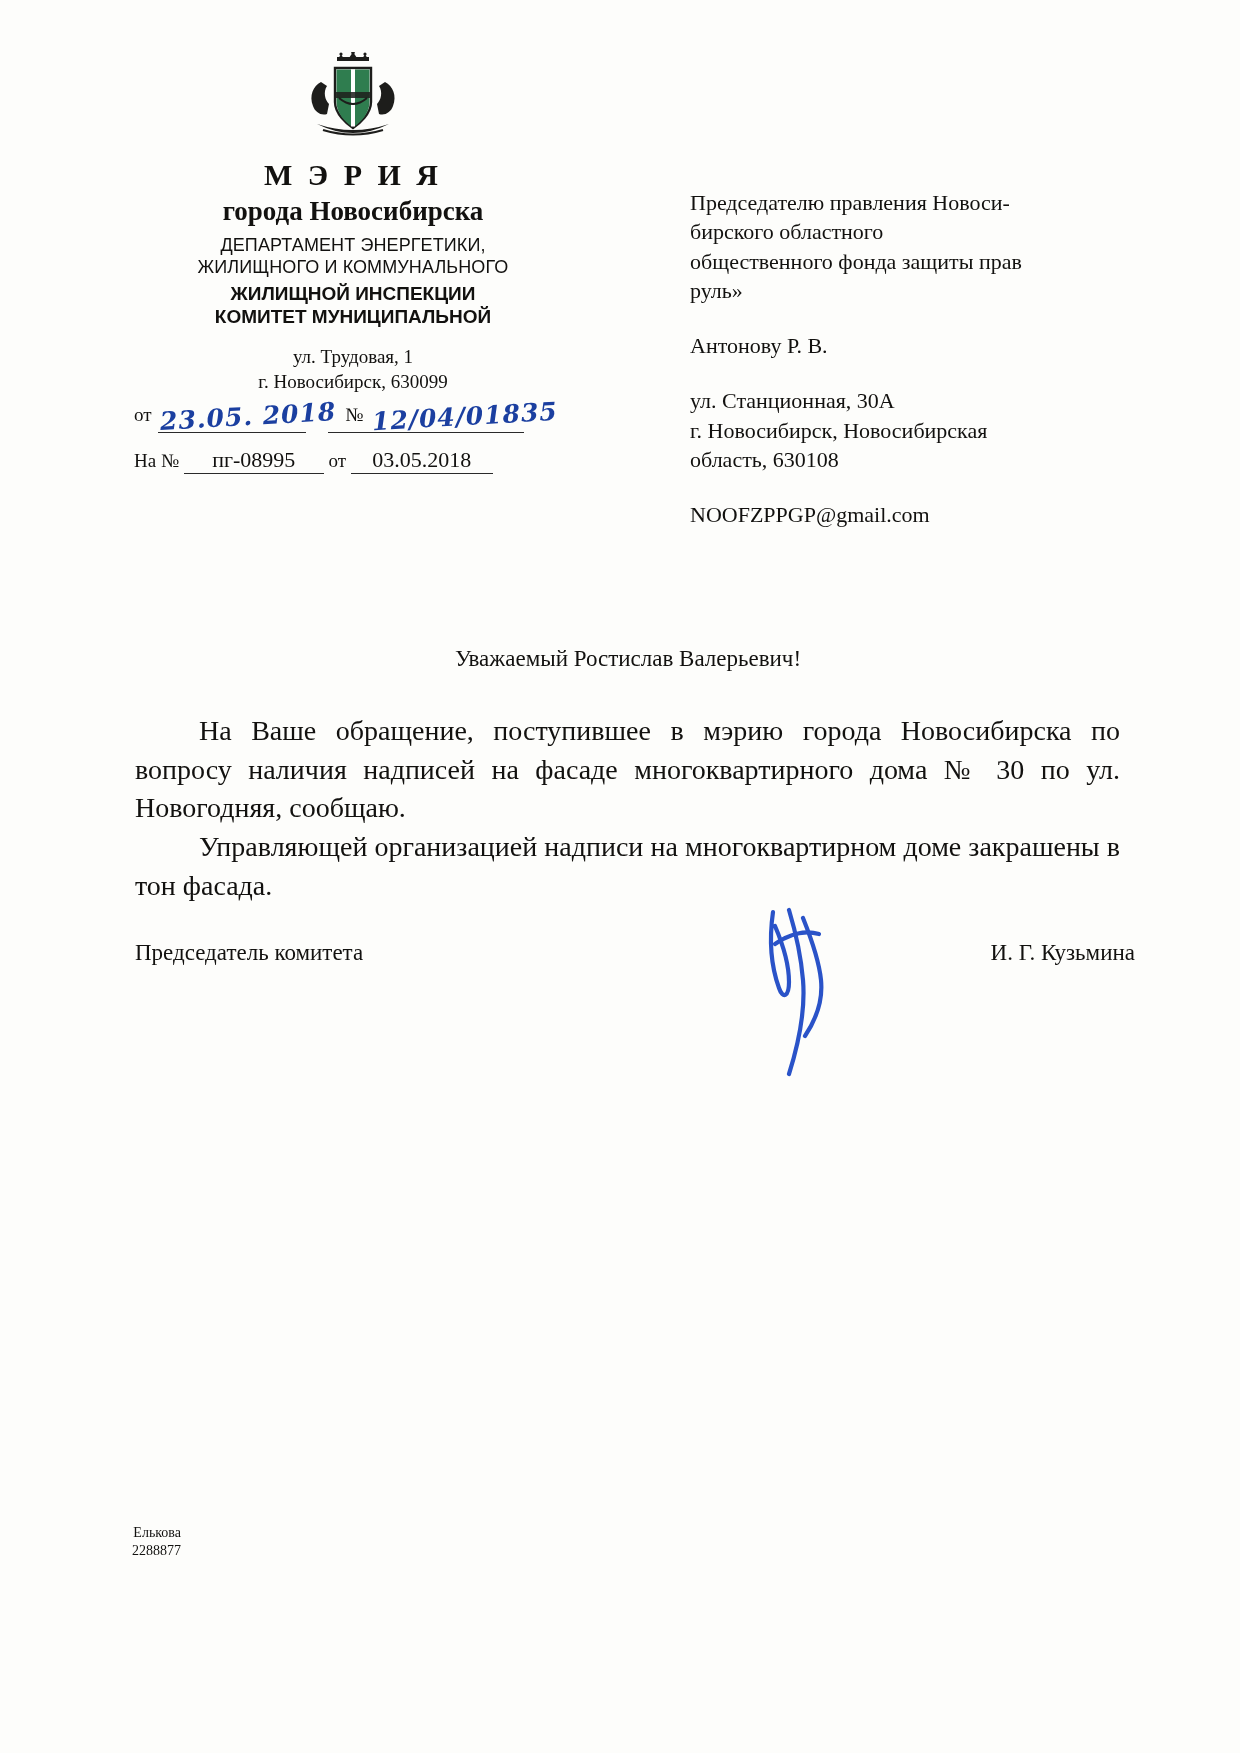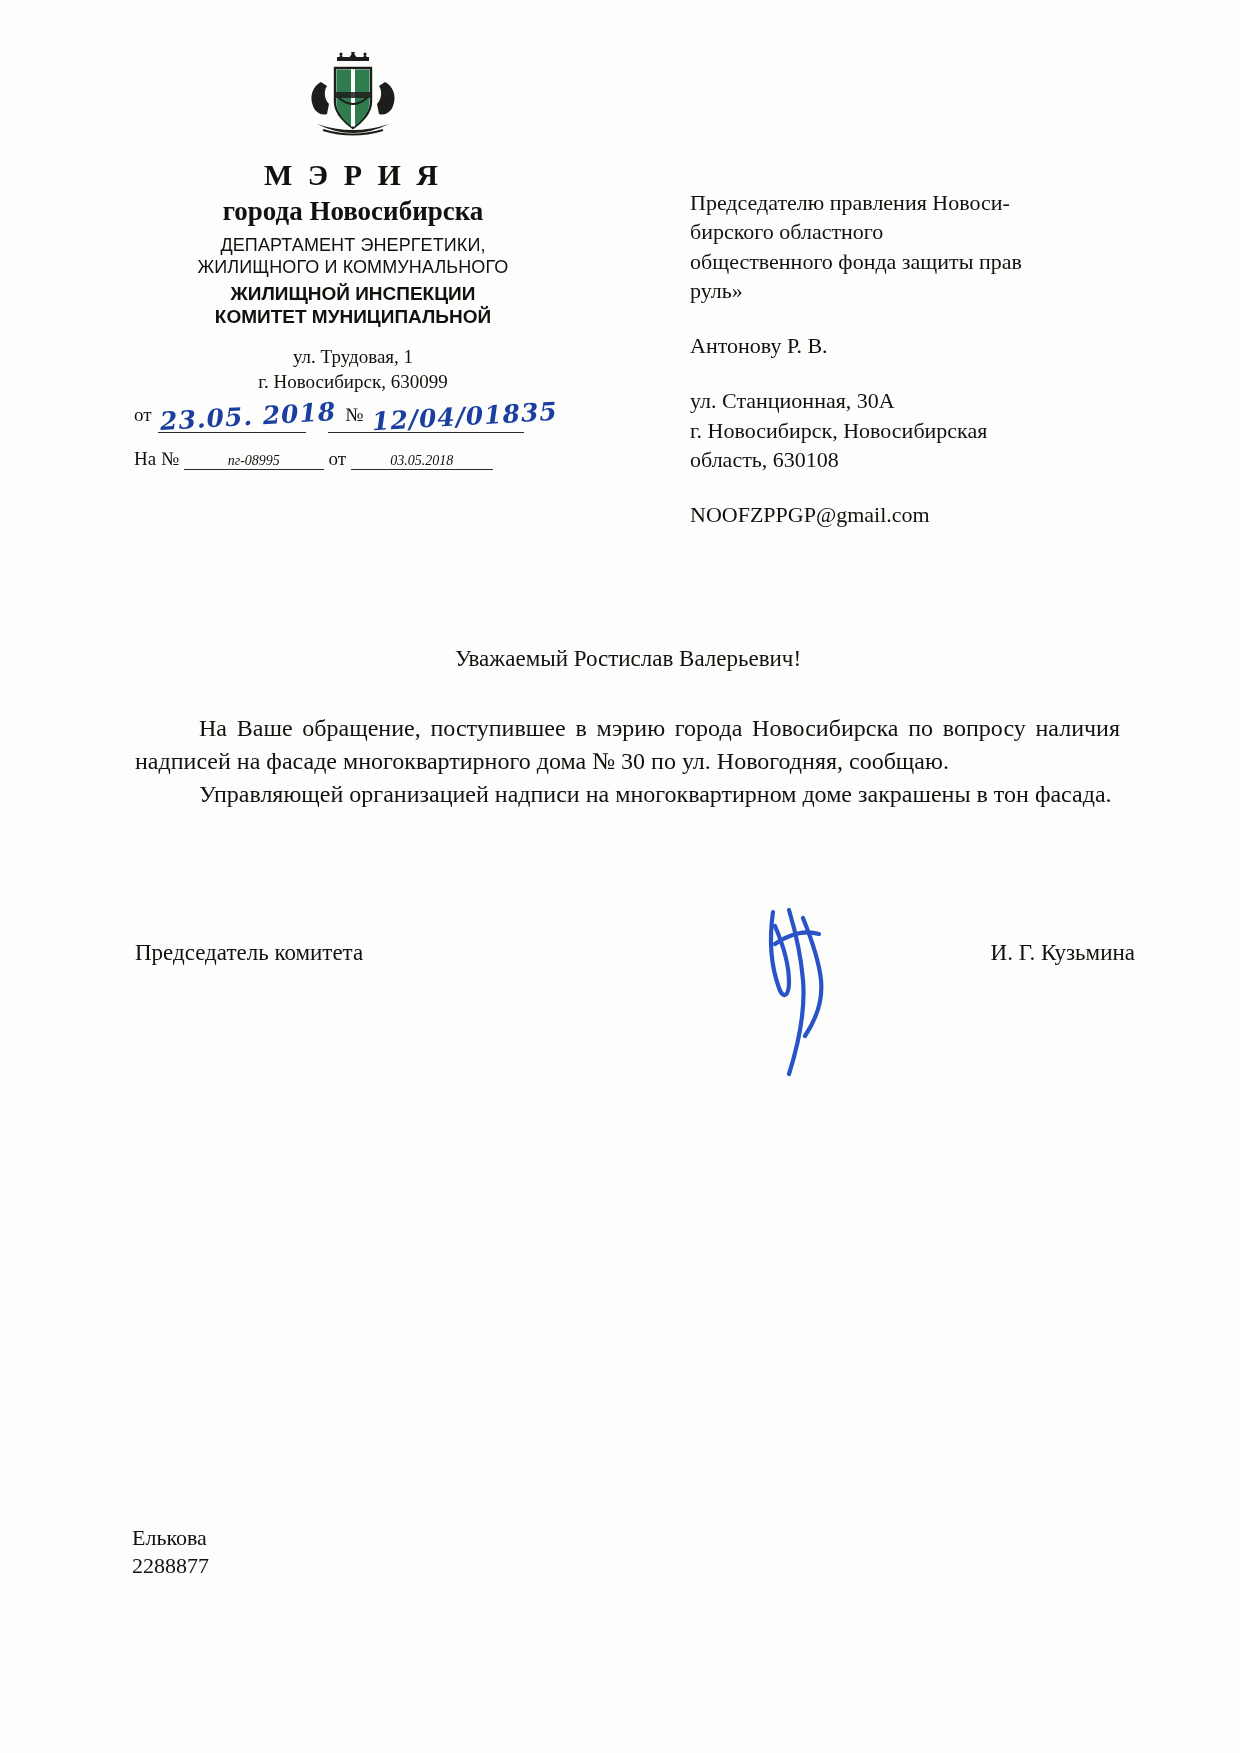--- a/index.html
+++ b/index.html
@@ -109,21 +109,21 @@
     position: absolute;
     border-bottom: 1.3px solid #2a2a2a;
   }
 
   .ref2 {
     margin-top: 12px;
     font-size: 19px;
     text-align: left;
     padding-left: 6px;
   }
-  .ref2 .ul { font-size: 14px; font-style: italic; }
+  .ref2 .ul { font-size: 22px; }
 
   
   .addressee {
     position: absolute;
     left: 690px;
     top: 188px;
     width: 440px;
     font-size: 22px;
     line-height: 1.33;
   }
@@ -138,21 +138,21 @@
     width: 1000px;
     text-align: center;
     font-size: 23px;
   }
 
   .body-text {
     position: absolute;
     left: 135px;
     top: 712px;
     width: 985px;
-    font-size: 24px;
+    font-size: 28px;
     line-height: 1.38;
     text-align: justify;
   }
   .body-text p {
     margin: 0;
     text-indent: 64px;
   }
 
   
   .sig-row {
@@ -171,22 +171,23 @@
     top: -36px;
     width: 170px;
     height: 190px;
   }
 
   
   .footer {
     position: absolute;
     left: 132px;
     top: 1524px;
-    font-size: 22px;
+    font-size: 14px;
     line-height: 1.28;
+    text-align: right;
   }
 </style>
 </head>
 <body>
 
 <div class="page">
 
   <div class="letterhead">
 
     <svg class="coat" viewBox="0 0 120 96">

